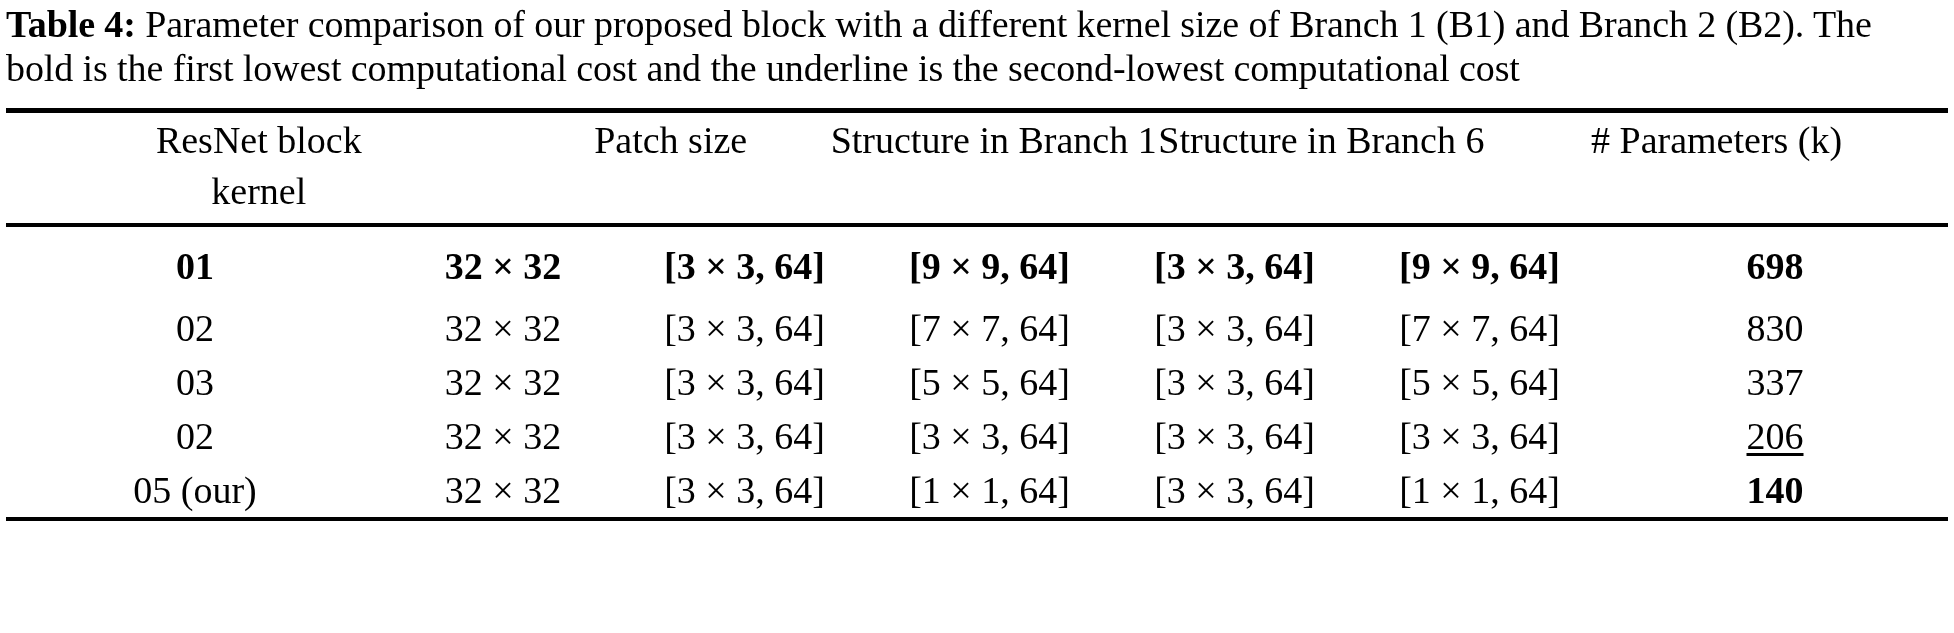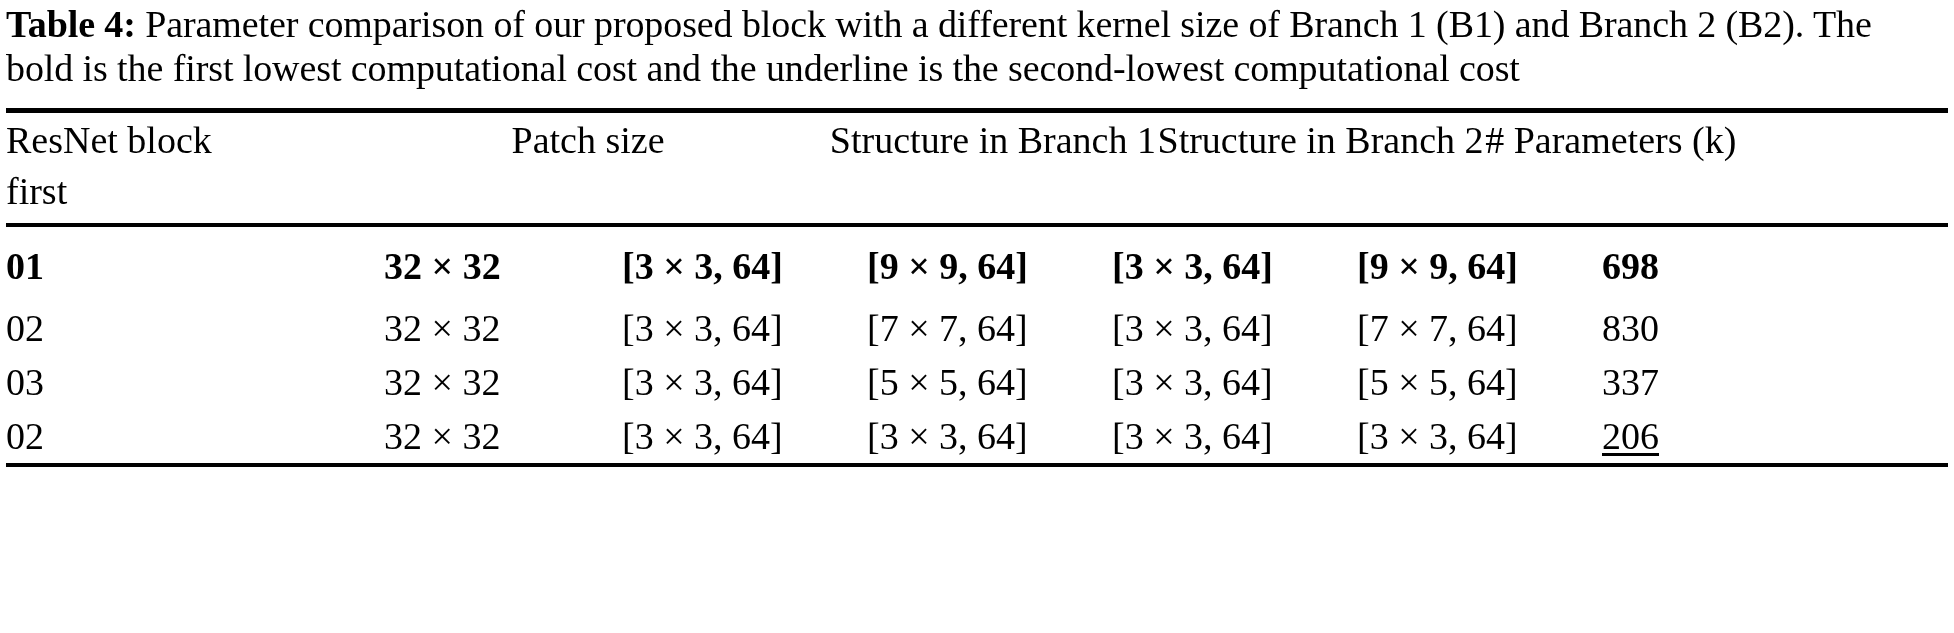--- a/index.html
+++ b/index.html
@@ -54,21 +54,21 @@
   
   table.tbl {
     border-collapse: collapse;
     width: 1942px;
     font-size: 38px;
     table-layout: fixed;
   }
   table.tbl td, table.tbl th {
     padding: 0;
     margin: 15px;
-    text-align: left;
+    text-align: center;
     vertical-align: top;
     font-weight: normal;
     white-space: nowrap;
   }
 
   
   .c0 { width: 378px; }
   .c1 { width: 238px; }
   .c2 { width: 245px; }
   .c3 { width: 245px; }
@@ -112,25 +112,25 @@
   </div>
 
   <div class="rule rule-top"></div>
 
   <table class="tbl">
     <tbody>
       <tr class="hdr-row">
         <td class="c0">ResNet block</td>
         <td class="c1">Patch size</td>
         <td class="c2" colspan="2">Structure in Branch 1</td>
-        <td class="c4" colspan="2">Structure in Branch 2</td>
+        <td class="c4" colspan="2">Structure in Branch 6</td>
         <td class="c6"># Parameters (k)</td>
       </tr>
       <tr class="hdr-row2">
-        <td class="c0">first</td>
+        <td class="c0">kernel</td>
         <td class="c1"></td>
         <td class="c2"></td>
         <td class="c3"></td>
         <td class="c4"></td>
         <td class="c5"></td>
         <td class="c6"></td>
       </tr>
     </tbody>
   </table>
 
@@ -167,18 +167,27 @@
         </tr>
         <tr class="data-row">
           <td class="c0">02</td>
           <td class="c1">32 × 32</td>
           <td class="c2">[3 × 3, 64]</td>
           <td class="c3">[3 × 3, 64]</td>
           <td class="c4">[3 × 3, 64]</td>
           <td class="c5">[3 × 3, 64]</td>
           <td class="c6"><span class="num-underline">206</span></td>
         </tr>
+        <tr class="data-row">
+          <td class="c0">05 (our)</td>
+          <td class="c1">32 × 32</td>
+          <td class="c2">[3 × 3, 64]</td>
+          <td class="c3">[1 × 1, 64]</td>
+          <td class="c4">[3 × 3, 64]</td>
+          <td class="c5">[1 × 1, 64]</td>
+          <td class="c6"><span class="num-bold">140</span></td>
+        </tr>
       </tbody>
   </table>
 
   <div class="rule rule-bottom"></div>
 
 </div>
 
 </body></html>

